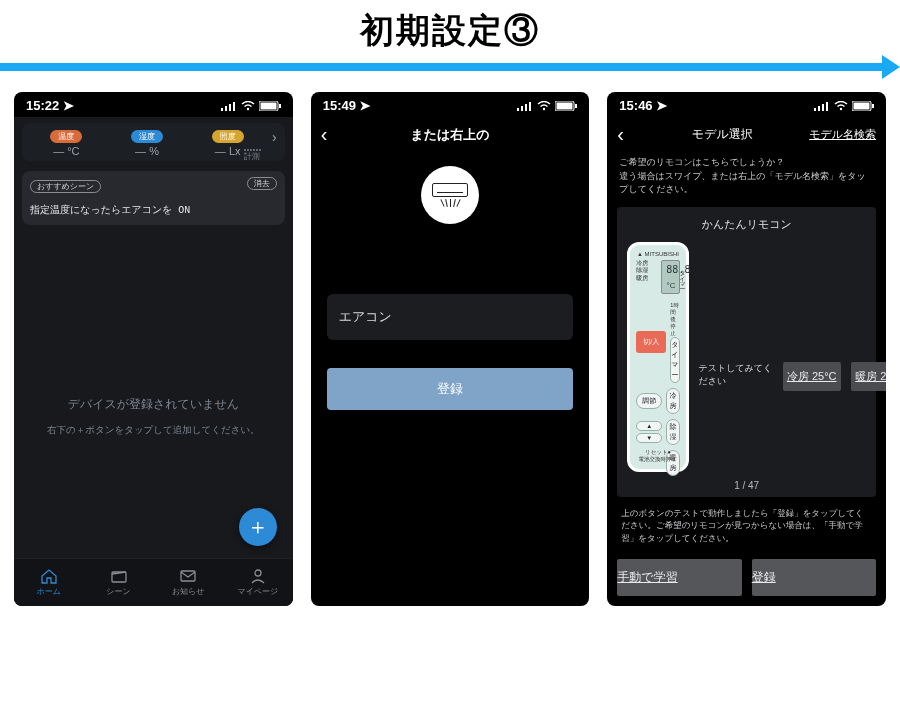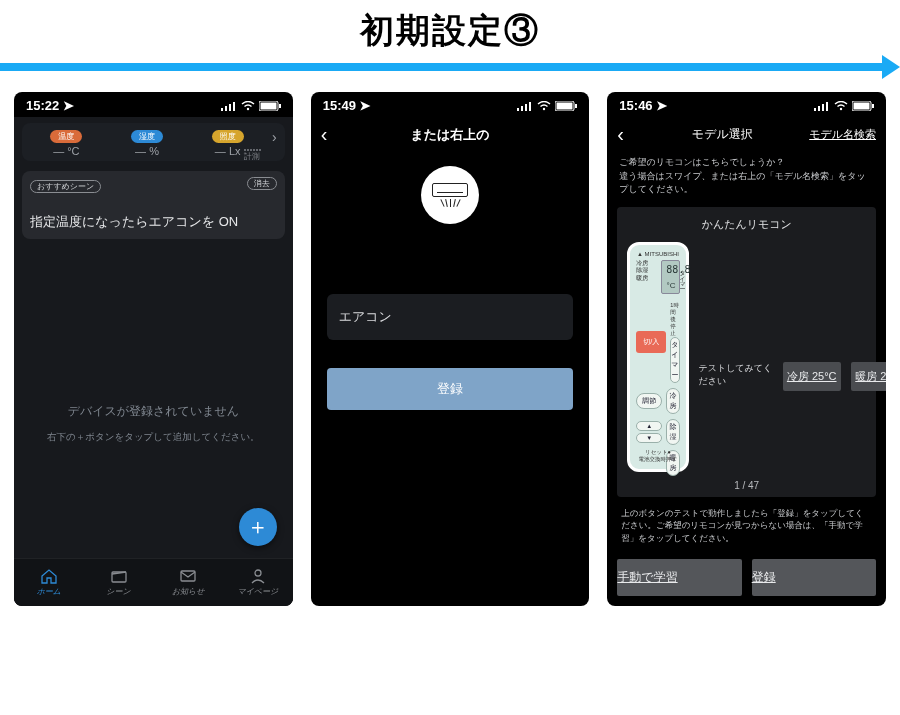--- a/index.html
+++ b/index.html
@@ -29,30 +29,30 @@
   .pill-lux  { background: #d6a52d; }
   .sensor .val { color: #9ea2a8; font-size: 11px; margin-top: 2px; }
   .sensor-card .chev { color: #9ea2a8; font-size: 14px; padding: 0 4px; }
   .sensor-foot { position: absolute; right: 22px; bottom: -1px; font-size: 8px; color: #7d8086; }
   .sensor-dots { display: flex; gap: 1px; margin-right: 2px; }
   .sensor-dots span { width: 2px; height: 2px; background: #7d8086; border-radius: 50%; display: inline-block; }
 
   .scene-card { background: #27292e; margin: 4px 8px; border-radius: 8px; padding: 8px 8px; position: relative; }
   .scene-card .rec-pill { display: inline-block; border: 1px solid #8a8d92; border-radius: 10px; padding: 0 6px; font-size: 8px; color: #cfd1d4; }
   .scene-card .dismiss { position: absolute; right: 8px; top: 6px; border: 1px solid #8a8d92; border-radius: 10px; padding: 0 6px; font-size: 8px; color: #cfd1d4; }
-  .scene-card .scene-text { font-size: 13px; color: #e7e8ea; margin-top: 20px; }
+  .scene-card .scene-text { font-size: 10px; color: #e7e8ea; margin-top: 10px; font-family: Liberation Mono, monospace; }
 
   .empty { flex: 1; display: flex; flex-direction: column; align-items: center; justify-content: center; padding: 0 20px; text-align: center; color: #7f868f; }
   .empty .line1 { font-size: 12px; margin-bottom: 10px; }
   .empty .line2 { font-size: 9.5px; line-height: 1.5; }
 
   .fab { position: absolute; right: 16px; bottom: 60px; width: 38px; height: 38px; border-radius: 50%; background: #2d8ad6; display: flex; align-items: center; justify-content: center; font-size: 22px; color: #fff; box-shadow: 0 2px 6px rgba(0,0,0,.5); }
 
   .tabbar { position: absolute; bottom: 0; left: 0; right: 0; height: 48px; background: #111316; display: flex; border-top: 1px solid #202225; }
-  .tabbar .tab { flex: 1; display: flex; flex-direction: column; align-items: center; justify-content: center; gap: 2px; color: #8a8d92; font-size: 8px; font-style: italic; }
+  .tabbar .tab { flex: 1; display: flex; flex-direction: column; align-items: center; justify-content: center; gap: 2px; color: #8a8d92; font-size: 8px; }
   .tabbar .tab.active { color: #2d8ad6; }
   .tabbar .tab .tab-icon { width: 18px; height: 16px; display: flex; align-items: center; justify-content: center; }
 
   
   .p2-header { display: flex; align-items: center; padding: 6px 10px; }
   .back-chev { font-size: 20px; color: #fff; width: 18px; }
   .p2-title { flex: 1; text-align: center; font-size: 13px; font-weight: 600; margin-left: -18px; }
   .ac-badge { width: 58px; height: 58px; border-radius: 50%; background: #fff; margin: 14px auto 0 auto; display: flex; align-items: center; justify-content: center; flex-direction: column; }
   .ac-unit { width: 36px; height: 14px; background: #fff; border: 1.5px solid #222; border-radius: 2px; position: relative; }
   .ac-unit::after { content: ""; position: absolute; left: 4px; right: 4px; bottom: 1px; height: 2px; border-top: 1px solid #222; }

